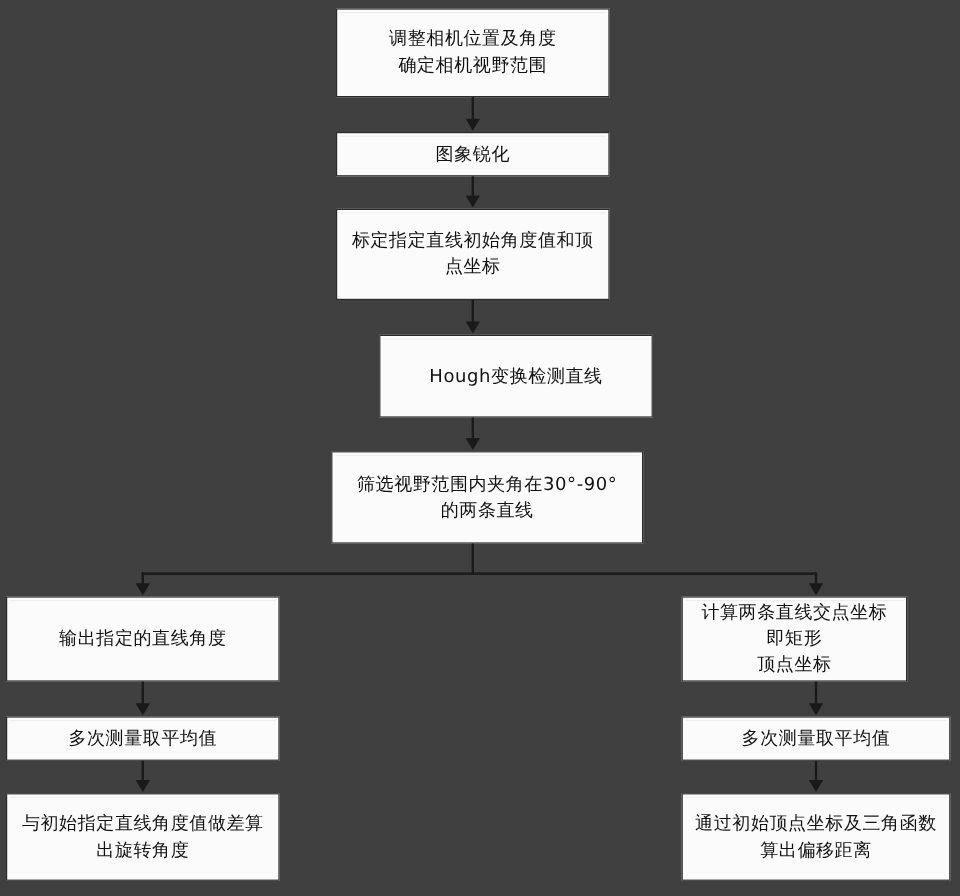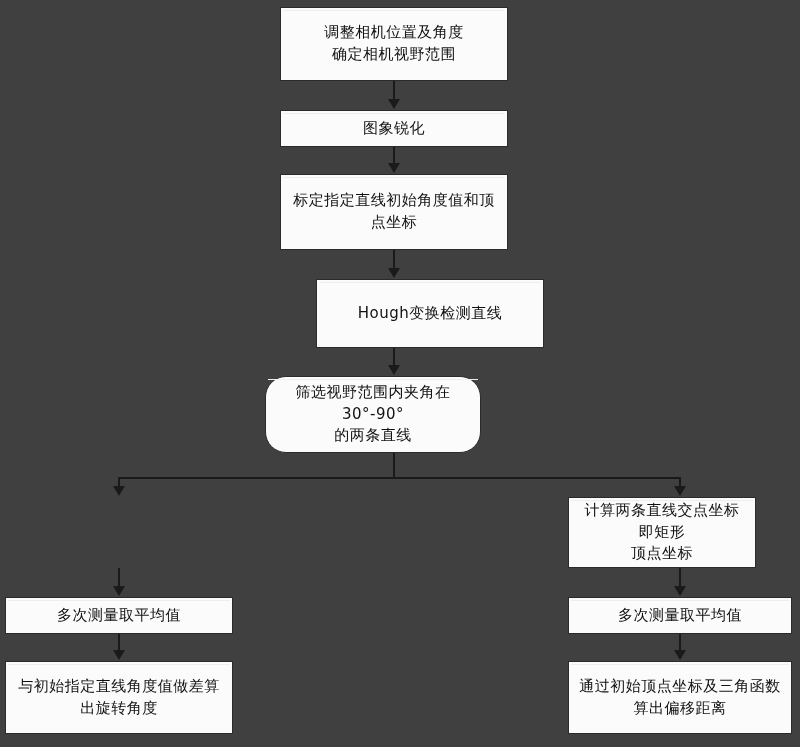--- a/index.html
+++ b/index.html
@@ -83,25 +83,28 @@
   </div>
 
   <div class="node" style="left:280px; top:110px; width:228px; height:37px;">
     <span class="node-label">图象锐化</span>
   </div>
 
   <div class="node" style="left:280px; top:279px; width:228px; height:69px;margin-left:36px;">
     <span class="node-label">Hough变换检测直线</span>
   </div>
 
-  <div class="node" style="left:265px; top:376px; width:216px; height:77px;border-radius:21px;">
+  <div class="node" style="left:276px; top:376px; width:260px; height:77px;">
     <span class="node-label">筛选视野范围内夹角在30°-90°
 的两条直线</span>
   </div>
 
+  <div class="node" style="left:5px; top:497px; width:228px; height:71px;">
+    <span class="node-label">输出指定的直线角度</span>
+  </div>
 
   <div class="node" style="left:5px; top:597px; width:228px; height:37px;">
     <span class="node-label">多次测量取平均值</span>
   </div>
 
   <div class="node" style="left:5px; top:661px; width:228px; height:73px;">
     <span class="node-label">与初始指定直线角度值做差算
 出旋转角度</span>
   </div>
 

